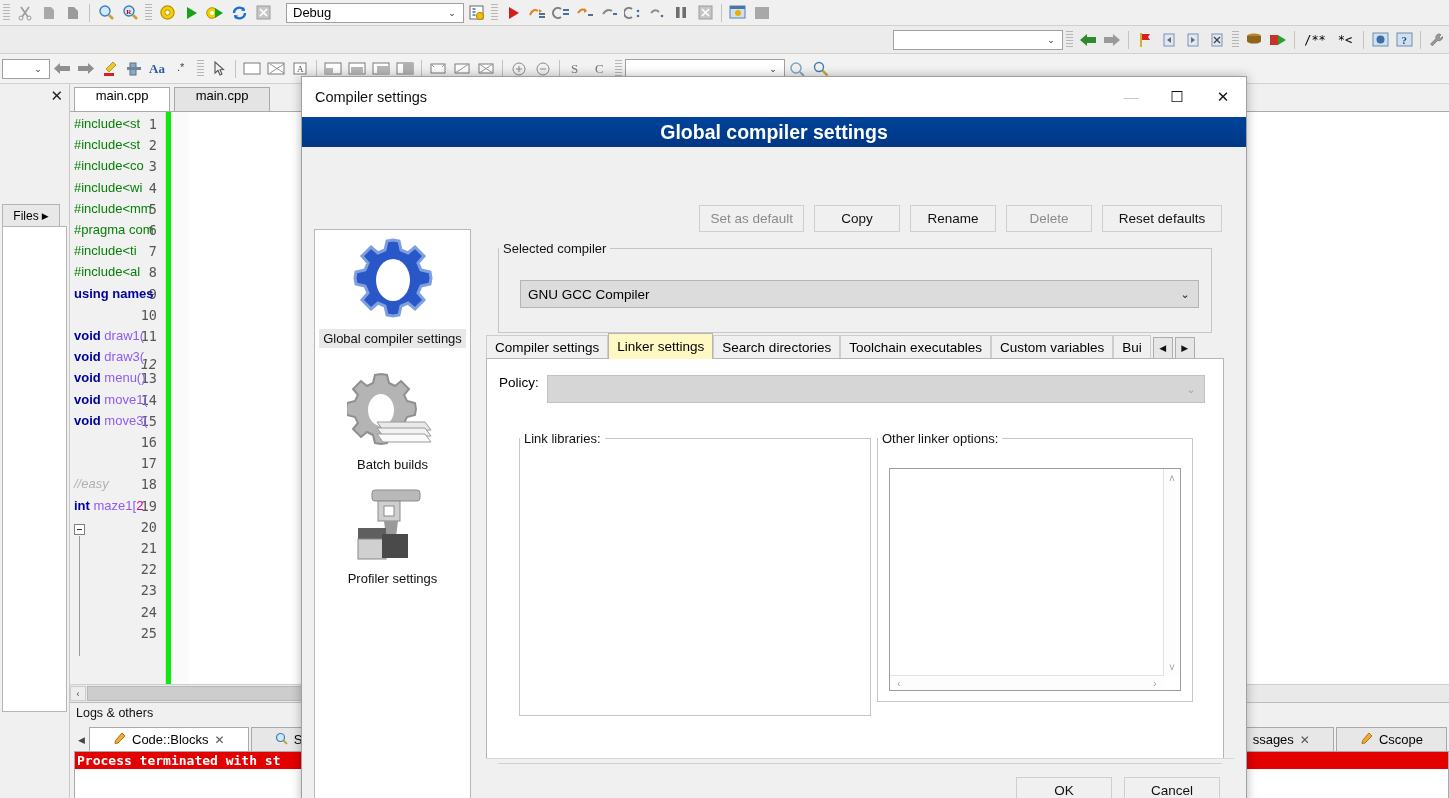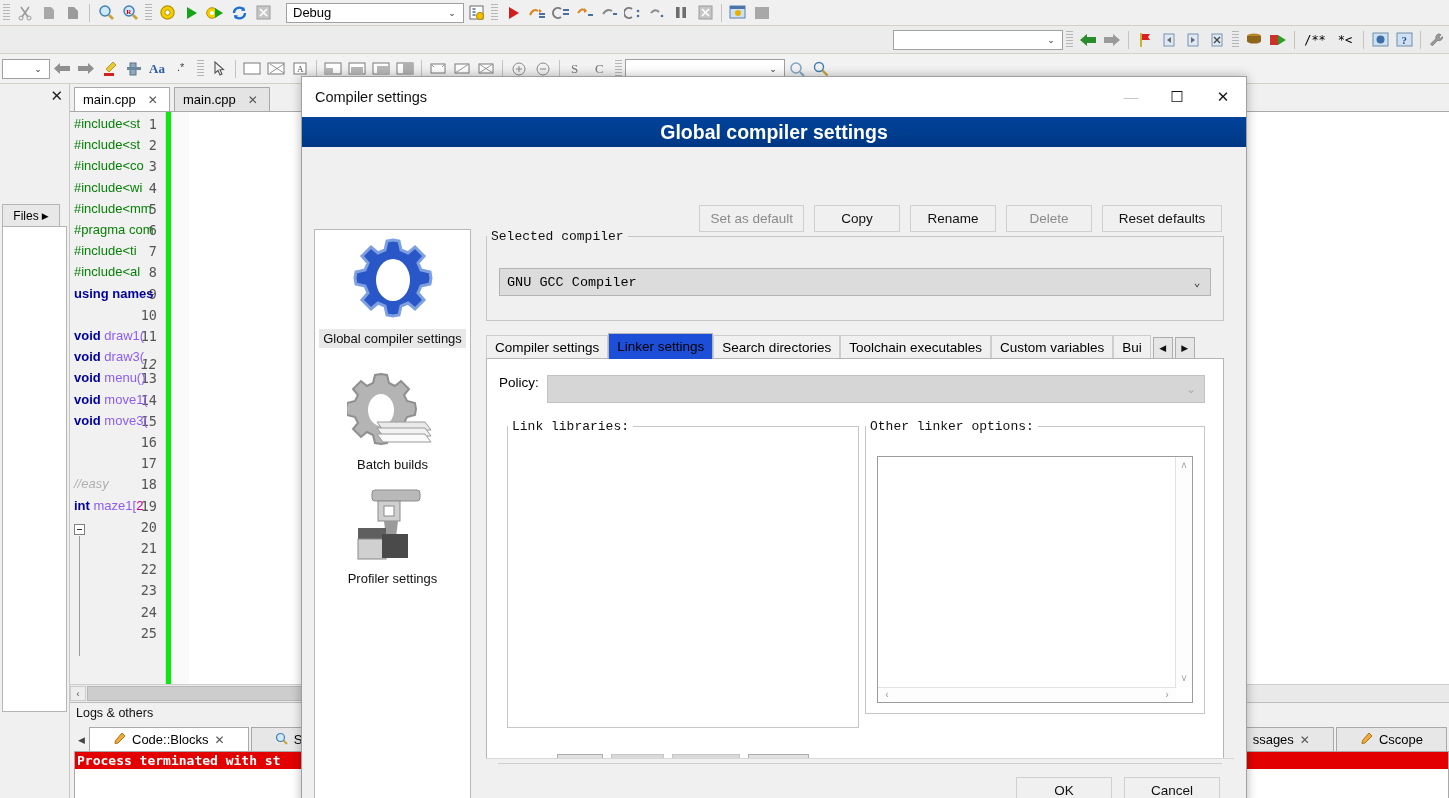--- a/index.html
+++ b/index.html
@@ -43,21 +43,21 @@
            font-size:12px;box-sizing:border-box;}
   .mgr-body{position:absolute;left:2px;top:142px;right:2px;bottom:86px;
             background:#fff;border:1px solid #b5b5b5;box-sizing:border-box;}
 
   
   .edit{position:absolute;left:70px;top:84px;right:0;bottom:96px;background:#fff;}
   .edtabs{position:absolute;left:0;top:0;right:0;height:28px;background:#f0f0f0;
           border-bottom:1px solid #a9a9a9;box-sizing:border-box;display:flex;align-items:flex-end;}
   .edtab{height:24px;min-width:96px;background:#e4e4e4;border:1px solid #a9a9a9;
          border-bottom:none;margin-left:4px;display:flex;align-items:center;
-         padding:0 8px;gap:12px;font-size:13px;box-sizing:border-box;}
+         padding:0 8px;gap:12px;font-size:13px;box-sizing:border-box;flex-direction:column;}
   .edtab.act{background:#fff;}
   .edtab .x{color:#555;font-size:12px;}
   .codewrap{position:absolute;left:0;top:28px;right:0;bottom:0;overflow:hidden;background:#fff;}
   .gutter{position:absolute;left:0;top:0;bottom:0;width:95px;background:#f1f1f1;
           border-right:1px solid #dcdcdc;}
   .changebar{position:absolute;left:96px;top:0;bottom:0;width:5px;background:#0ce90c;}
   .foldcol{position:absolute;left:101px;top:0;bottom:0;width:18px;background:#fafafa;}
   .ln{position:absolute;right:8px;color:#555;
       font-family:"DejaVu Sans Mono","Liberation Mono",monospace;font-size:13.5px;}
   .cl{position:absolute;left:4px;white-space:pre;}
@@ -111,41 +111,41 @@
   .dlg-body{position:absolute;left:0;right:0;top:70px;bottom:0;}
 
   .navpane{position:absolute;left:12px;top:82px;width:157px;height:613px;
            background:#fff;border:1px solid #b9b9b9;box-sizing:border-box;}
   .navitem{width:100%;display:flex;flex-direction:column;align-items:center;}
   .navlabel{font-size:13px;text-align:center;line-height:15px;color:#111;padding:2px 4px;}
   .navlabel.sel{background:#e8e8e8;}
 
   .content{position:absolute;left:184px;top:0;right:12px;bottom:0;}
 
-  fieldset{border:1px solid #c6c6c6;margin:0;padding:0;font-family:Liberation Mono, monospace;}
+  fieldset{border:1px solid #c6c6c6;margin:12px;padding:0;}
   legend{font-size:13px;padding:0 4px;color:#111;}
 
   .fs-sel{position:absolute;left:0;top:82px;right:10px;height:90px;}
-  .sel-combo{position:absolute;left:12px;top:24px;right:12px;height:28px;
+  .sel-combo{position:absolute;left:21px;top:24px;right:12px;height:28px;
              background:#dcdcdc;border:1px solid #b4b4b4;display:flex;
              align-items:center;box-sizing:border-box;}
   .sel-combo .cv{flex:1;padding-left:7px;font-size:13.5px;}
   .sel-combo .carr{width:26px;text-align:center;font-size:11px;color:#222;}
   .btnrow{position:absolute;right:12px;top:58px;display:flex;gap:10px;}
   .btn{height:27px;min-width:86px;padding:0 10px;background:#e1e1e1;border:1px solid #adadad;
        font-size:13.5px;color:#111;display:flex;align-items:center;justify-content:center;
        box-sizing:border-box;font-family:"Liberation Sans",sans-serif;}
   .btn.dis{color:#8a8a8a;background:#d8d8d8;border-color:#c3c3c3;}
   .btn.flat{background:#f0f0f0;border:1px solid #cfcfcf;}
 
   .tabstrip{position:absolute;left:0;top:186px;right:10px;height:26px;display:flex;align-items:flex-end;}
   .tb{height:24px;padding:0 8px;display:flex;align-items:center;font-size:13.5px;
       background:#f0f0f0;border:1px solid #cdcdcd;border-bottom:none;box-sizing:border-box;
       white-space:nowrap;}
-  .tb.act{background:#1d4ed8;height:26px;border-color:#b5b5b5;position:relative;z-index:2;}
+  .tb.act{background:#fef9c3;height:26px;border-color:#b5b5b5;position:relative;z-index:2;}
   .tbnav{width:20px;height:22px;background:#e6e6e6;border:1px solid #adadad;
          display:flex;align-items:center;justify-content:center;font-size:9px;
          color:#111;box-sizing:border-box;margin-left:2px;}
   .tabpane{position:absolute;left:0;top:211px;right:10px;bottom:44px;
            background:#fff;border:1px solid #b5b5b5;box-sizing:border-box;}
 
   .policy{position:absolute;left:12px;top:16px;right:18px;height:30px;display:flex;align-items:flex-start;gap:8px;}
   .policy .lbl{font-size:13.5px;}
   .pcombo{flex:1;height:28px;background:#d6d6d6;border:1px solid #c2c2c2;
           display:flex;align-items:center;box-sizing:border-box;}

